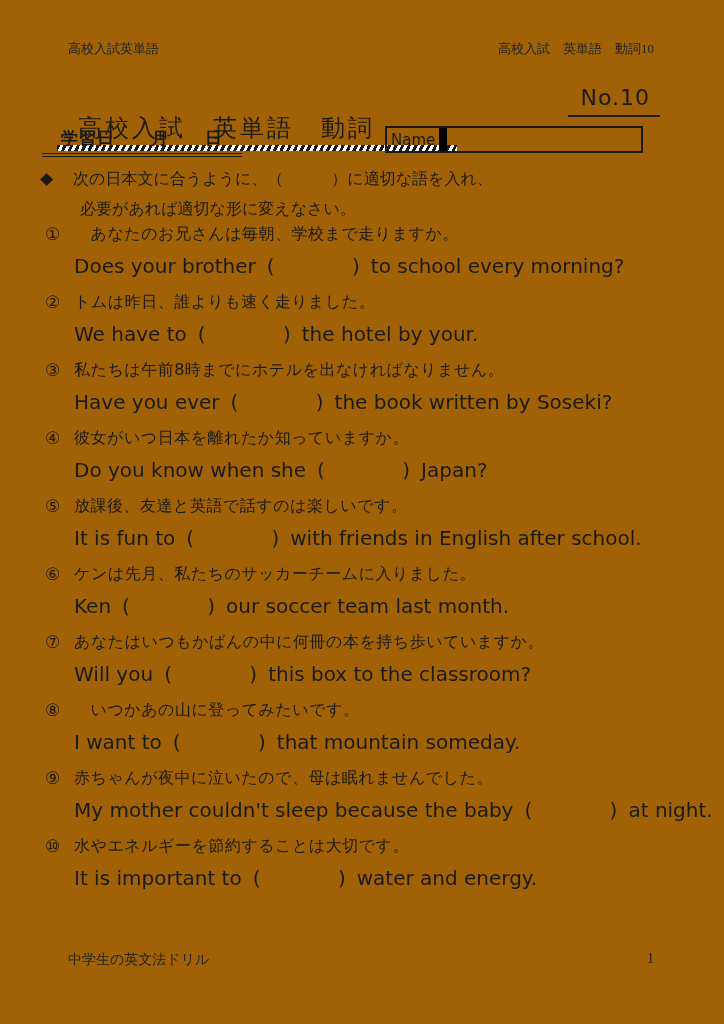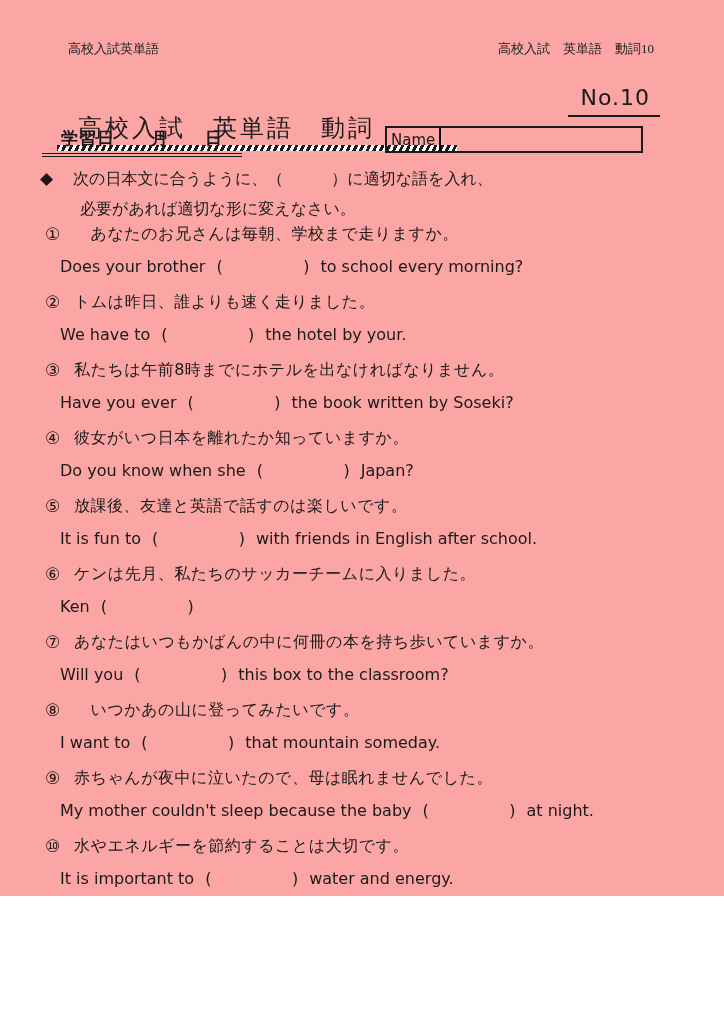--- a/index.html
+++ b/index.html
@@ -1,19 +1,19 @@
 <!DOCTYPE html>
 <html><head>
 <meta charset="utf-8">
 <style>
   html, body { margin:0; padding:0; background:#ffffff; }
   .page {
     position:relative;
-    width:724px; height:896px;
-    background:#fca5a5;
+    width:724px; height:1024px;
+    background:#a16207;
     color:#1a1a1a;
     font-family:"DejaVu Sans", sans-serif;
     overflow:hidden;
   }
 
   
   .run-header {
     position:absolute; top:40px; left:68px; right:70px;
     display:flex; justify-content:space-between;
     font-family:"Liberation Serif", serif;
@@ -46,41 +46,41 @@
     padding-bottom:3px;
     text-align:center;
   }
   .name-box {
     position:absolute; top:126px; left:385px;
     width:258px; height:27px; box-sizing:border-box;
     border:2px solid #1a1a1a;
     display:flex; align-items:stretch;
   }
   .name-label {
-    border-right:2px solid #000000;
+    border-right:8px solid #000000;
     padding:0 4px; font-size:15px;
     display:flex; align-items:center;
   }
   .name-field { flex:1; }
 
   
   .instruction { position:absolute; top:168px; left:40px; font-size:16px; }
   .instr-line1 { display:flex; align-items:baseline; }
   .instr-marker { font-size:17px; margin-right:20px; }
   .instr-line2 { margin-left:40px; margin-top:9px; }
 
   
   .items { position:absolute; top:222px; left:45px; right:36px; }
   .item { margin-bottom:11px; }
   .jp-line { display:flex; font-size:16px; line-height:24px; }
   .num { flex:0 0 20px; margin-right:9px; font-size:17px; }
   .jp { letter-spacing:0.5px;text-align:center; }
   .en-line {
-    margin-left:15px; margin-top:8px;
-    font-size:16px; line-height:25px;
+    margin-left:29px; margin-top:8px;
+    font-size:20px; line-height:25px;
     display:flex; align-items:baseline; white-space:pre;
   }
   .blank {
     display:inline-flex; justify-content:space-between;
     width:93px; margin:0 11px; flex:0 0 auto;
   }
 
   
   .run-footer {
     position:absolute; top:951px; left:68px; right:70px;
@@ -200,20 +200,21 @@
       <div class="jp-line">
         <span class="num">⑥</span>
         <span class="jp">ケンは先月、私たちのサッカーチームに入りました。</span>
       </div>
       <div class="en-line">
         <span>Ken</span>
         <span class="blank">
           <span>(</span>
           <span>)</span>
         </span>
+        <span>our soccer team last month.</span>
       </div>
     </div>
 
     <div class="item">
       <div class="jp-line">
         <span class="num">⑦</span>
         <span class="jp">あなたはいつもかばんの中に何冊の本を持ち歩いていますか。</span>
       </div>
       <div class="en-line">
         <span>Will you</span>

